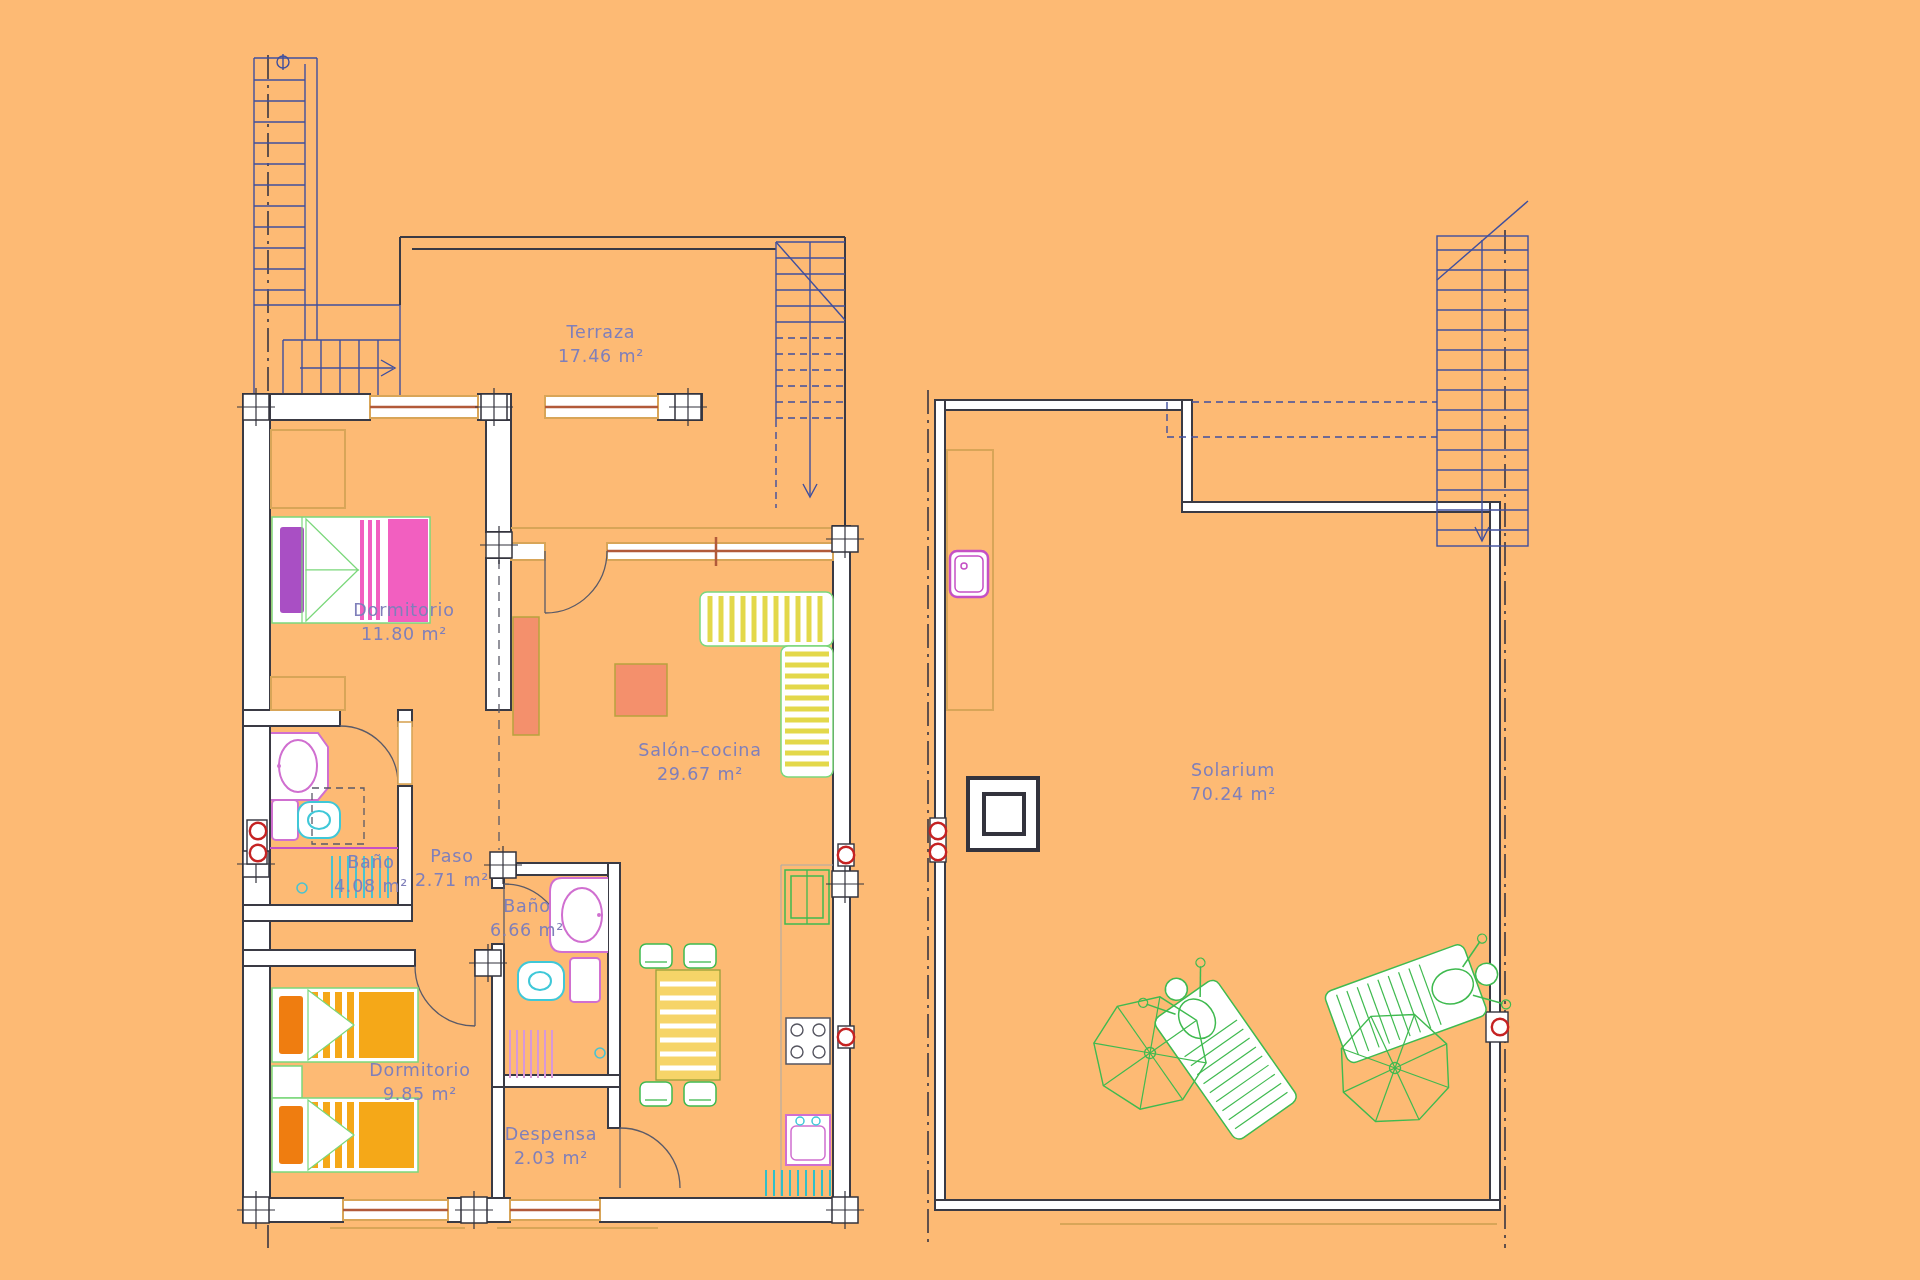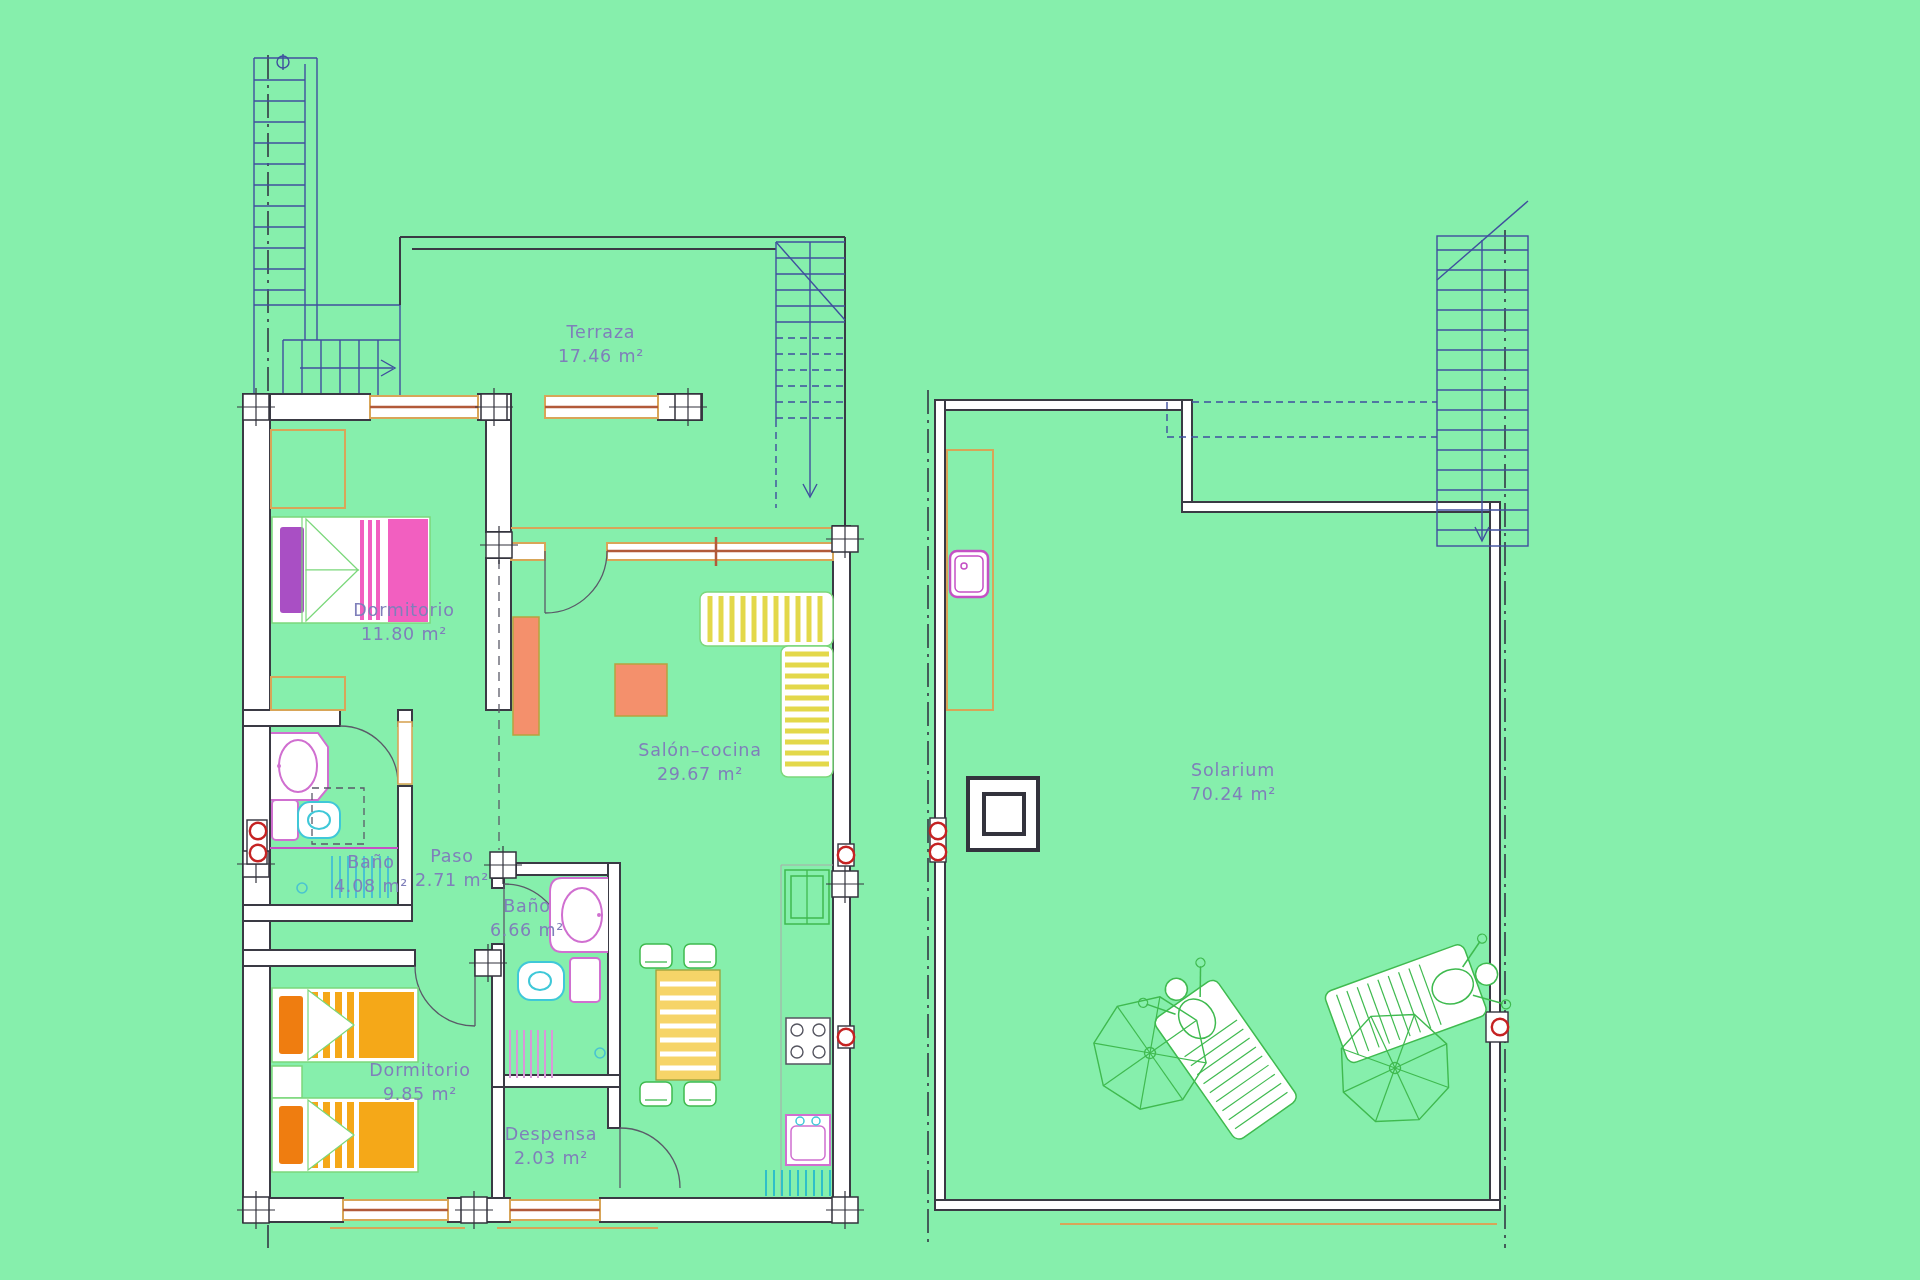--- a/index.html
+++ b/index.html
@@ -1,16 +1,16 @@
 <!DOCTYPE html>
 <html><head>
 <meta charset="utf-8">
 <style>
   html,body{margin:0;padding:0;background:#fff;}
-  .canvas{position:relative;width:1920px;height:1280px;background:#86efac;overflow:hidden;}
+  .canvas{position:relative;width:1920px;height:1280px;background:#fdba74;overflow:hidden;}
   svg{position:absolute;left:0;top:0;}
   .wall{fill:#ffffff;stroke:#3a3a44;stroke-width:2;}
   .thinwall{fill:#ffffff;stroke:#3a3a44;stroke-width:2;}
   .stair{stroke:#3f4f9e;stroke-width:1.4;fill:none;}
   .stairdash{stroke:#3f4f9e;stroke-width:1.4;fill:none;stroke-dasharray:7 5;}
   .parapet{stroke:#3a3a44;stroke-width:2;fill:none;}
   .dashdot{stroke:#2e2e3e;stroke-width:1.5;fill:none;stroke-dasharray:24 6 3 6;}
   .winframe{fill:#ffffff;stroke:#d8a558;stroke-width:2;}
   .wincore{stroke:#b25a3a;stroke-width:2.5;fill:none;}
   .tan{stroke:#d8a558;stroke-width:2;fill:none;}

